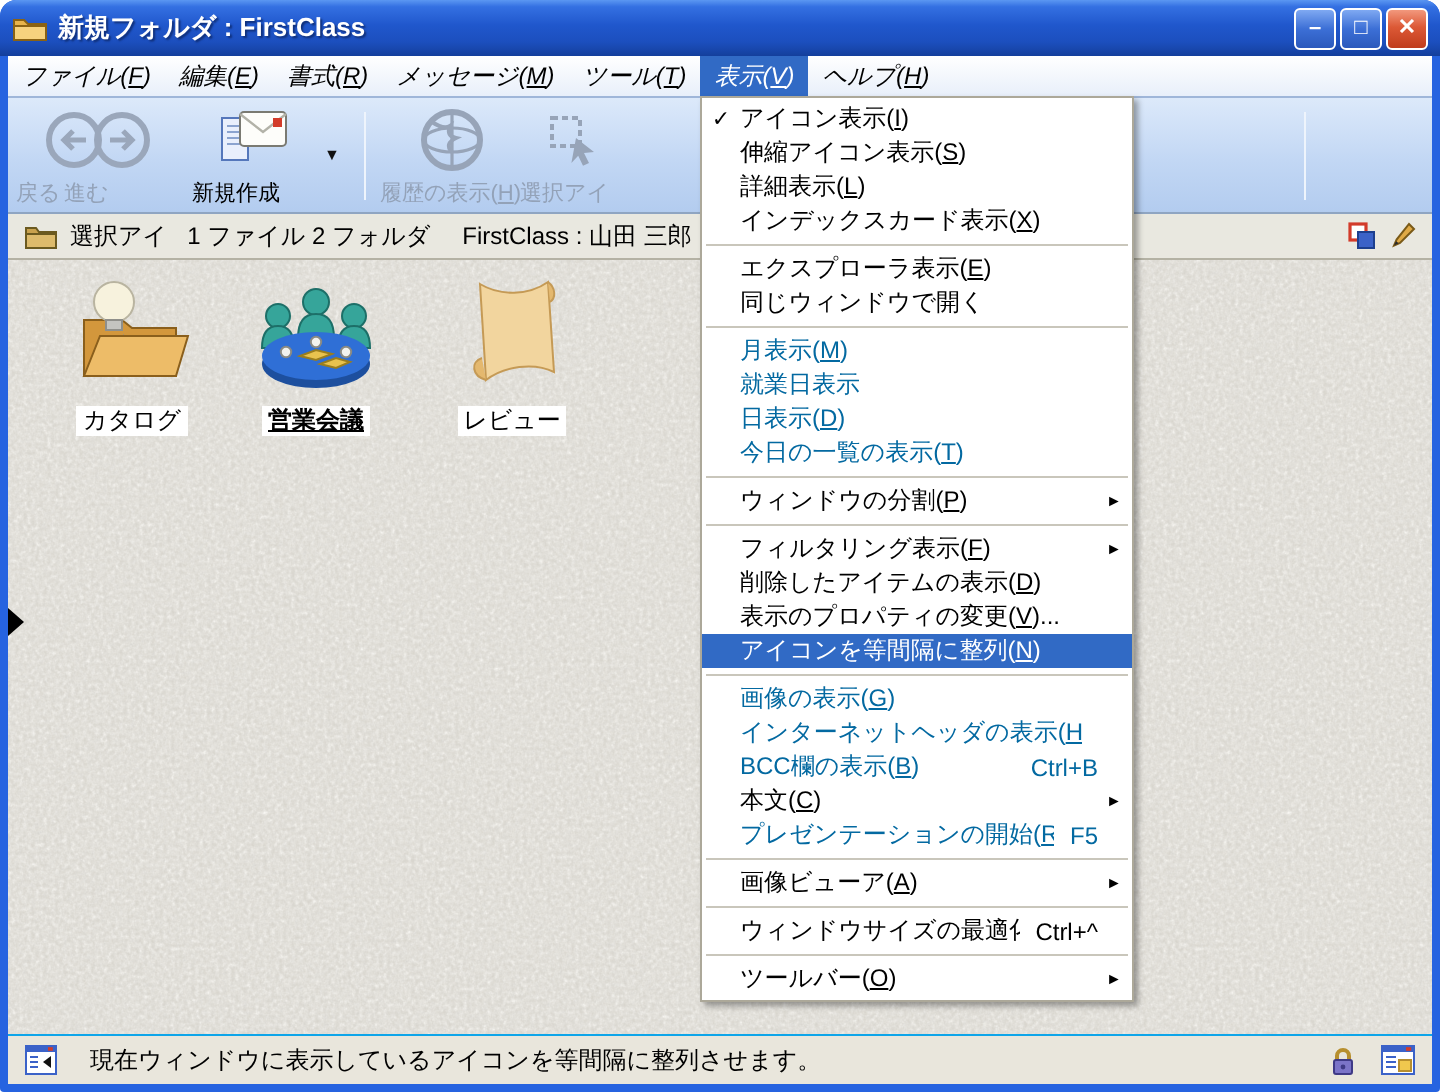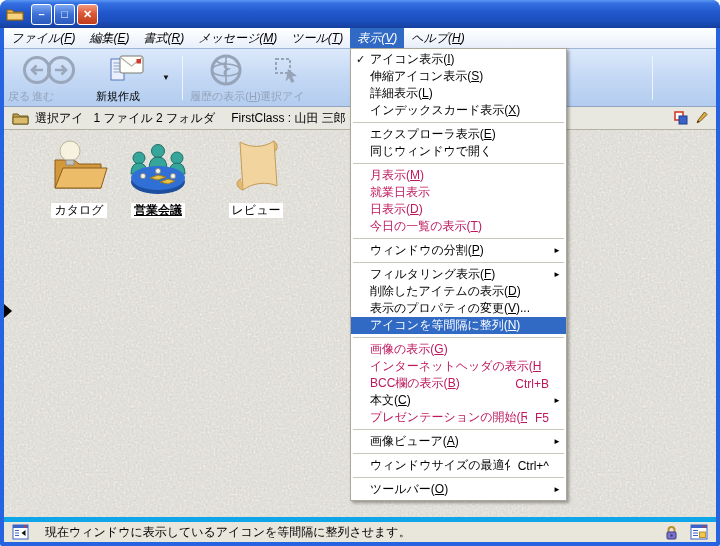--- a/index.html
+++ b/index.html
@@ -54,46 +54,47 @@
   .di-art{width:64px;height:64px;}
   .di-label{margin-top:3px;background:#fff;color:#000;font-size:12px;line-height:15px;padding:0 3px;white-space:nowrap;}
   .di-label.unread{text-decoration:underline;font-weight:bold;}
   #split-handle{position:absolute;left:0;top:174px;width:0;height:0;
     border-top:7px solid transparent;border-bottom:7px solid transparent;border-left:8px solid #000;}
 
   
   #view-menu{position:absolute;left:308px;top:48px;width:217px;background:#fff;border:1px solid #aca899;
     box-shadow:2px 2px 3px rgba(0,0,0,.35);padding:2px 0;z-index:30;font-size:12px;}
   .vm-item{display:flex;align-items:center;height:17px;color:#000;white-space:nowrap;}
-  .vm-item.disabled{color:#be185d;}
+  .vm-item.disabled{color:#0369a1;}
   .vm-item.hl{background:#316AC5;color:#fff;}
   .vm-check{width:19px;text-align:center;font-size:11px;flex:0 0 auto;}
   .vm-label{flex:1 1 auto;overflow:hidden;}
   .vm-short{margin:0 4px 0 8px;flex:0 0 auto;}
   .vm-arrow{width:13px;font-size:8px;flex:0 0 auto;}
   .vm-sep{height:1px;background:#c9c6bb;margin:3px 2px;}
 
   
   #statusbar{position:absolute;left:4px;top:517px;width:712px;height:25px;background:#E9E6DC;
-    border-top:5px solid #0ea5e9;display:flex;align-items:center;font-size:12px;color:#000;padding:0 8px;}
+    border-top:1px solid #0ea5e9;display:flex;align-items:center;font-size:12px;color:#000;padding:0 8px;}
   #status-text{margin-left:16px;}
   #sb-right{margin-left:auto;display:flex;align-items:center;gap:12px;}
 </style>
 </head>
 <body>
 
 <div id="win">
 
   <div id="titlebar">
     <span class="tb-ico">
       <svg width="18" height="16" viewBox="0 0 18 16">
         <path d="M1 4 L6 4 L8 6 L17 6 L17 14 L1 14 Z" fill="#E8B44C" stroke="#8a6214" stroke-width="1"></path>
         <path d="M1 7 L17 7 L17 14 L1 14 Z" fill="#F6D27E" stroke="#8a6214" stroke-width="1"></path>
       </svg>
     </span>
+    <span id="title-text">新規フォルダ : FirstClass</span>
     <span class="winbtn blue">–</span>
     <span class="winbtn blue">□</span>
     <span class="winbtn red">✕</span>
   </div>
 
   <div id="menubar">
       <div class="mb-item">ファイル(<u>F</u>)</div>
       <div class="mb-item">編集(<u>E</u>)</div>
       <div class="mb-item">書式(<u>R</u>)</div>
       <div class="mb-item">メッセージ(<u>M</u>)</div>
@@ -206,21 +207,21 @@
         <feColorMatrix type="saturate" values="0"></feColorMatrix>
         <feComponentTransfer>
           <feFuncR type="linear" slope="0.45" intercept="0.62"></feFuncR>
           <feFuncG type="linear" slope="0.45" intercept="0.61"></feFuncG>
           <feFuncB type="linear" slope="0.45" intercept="0.58"></feFuncB>
         </feComponentTransfer>
       </filter>
       <rect width="712" height="387" filter="url(#marbleF)"></rect>
     </svg>
 
-    <div class="desk-icon" style="left:27px">
+    <div class="desk-icon" style="left:14px">
       <div class="di-art">
         <svg width="64" height="64" viewBox="0 0 64 64">
           <path d="M8 24 L8 52 L54 52 L54 28 L32 28 L27 24 Z" fill="#D3973C" stroke="#8a5f1c"></path>
           <circle cx="23" cy="15" r="10" fill="#f7f2dd" stroke="#b9b4a0"></circle>
           <path d="M19 24 h8 v5 h-8 Z" fill="#c4c4c0" stroke="#8f8f8a"></path>
           <path d="M28 32 L50 48 L28 48 Z" fill="#c7c7c3" stroke="#8f8f8a"></path>
           <path d="M8 52 L16 32 L60 32 L54 52 Z" fill="#EDBC68" stroke="#8a5f1c"></path>
         </svg>
       </div>
       <div class="di-label">カタログ</div>

